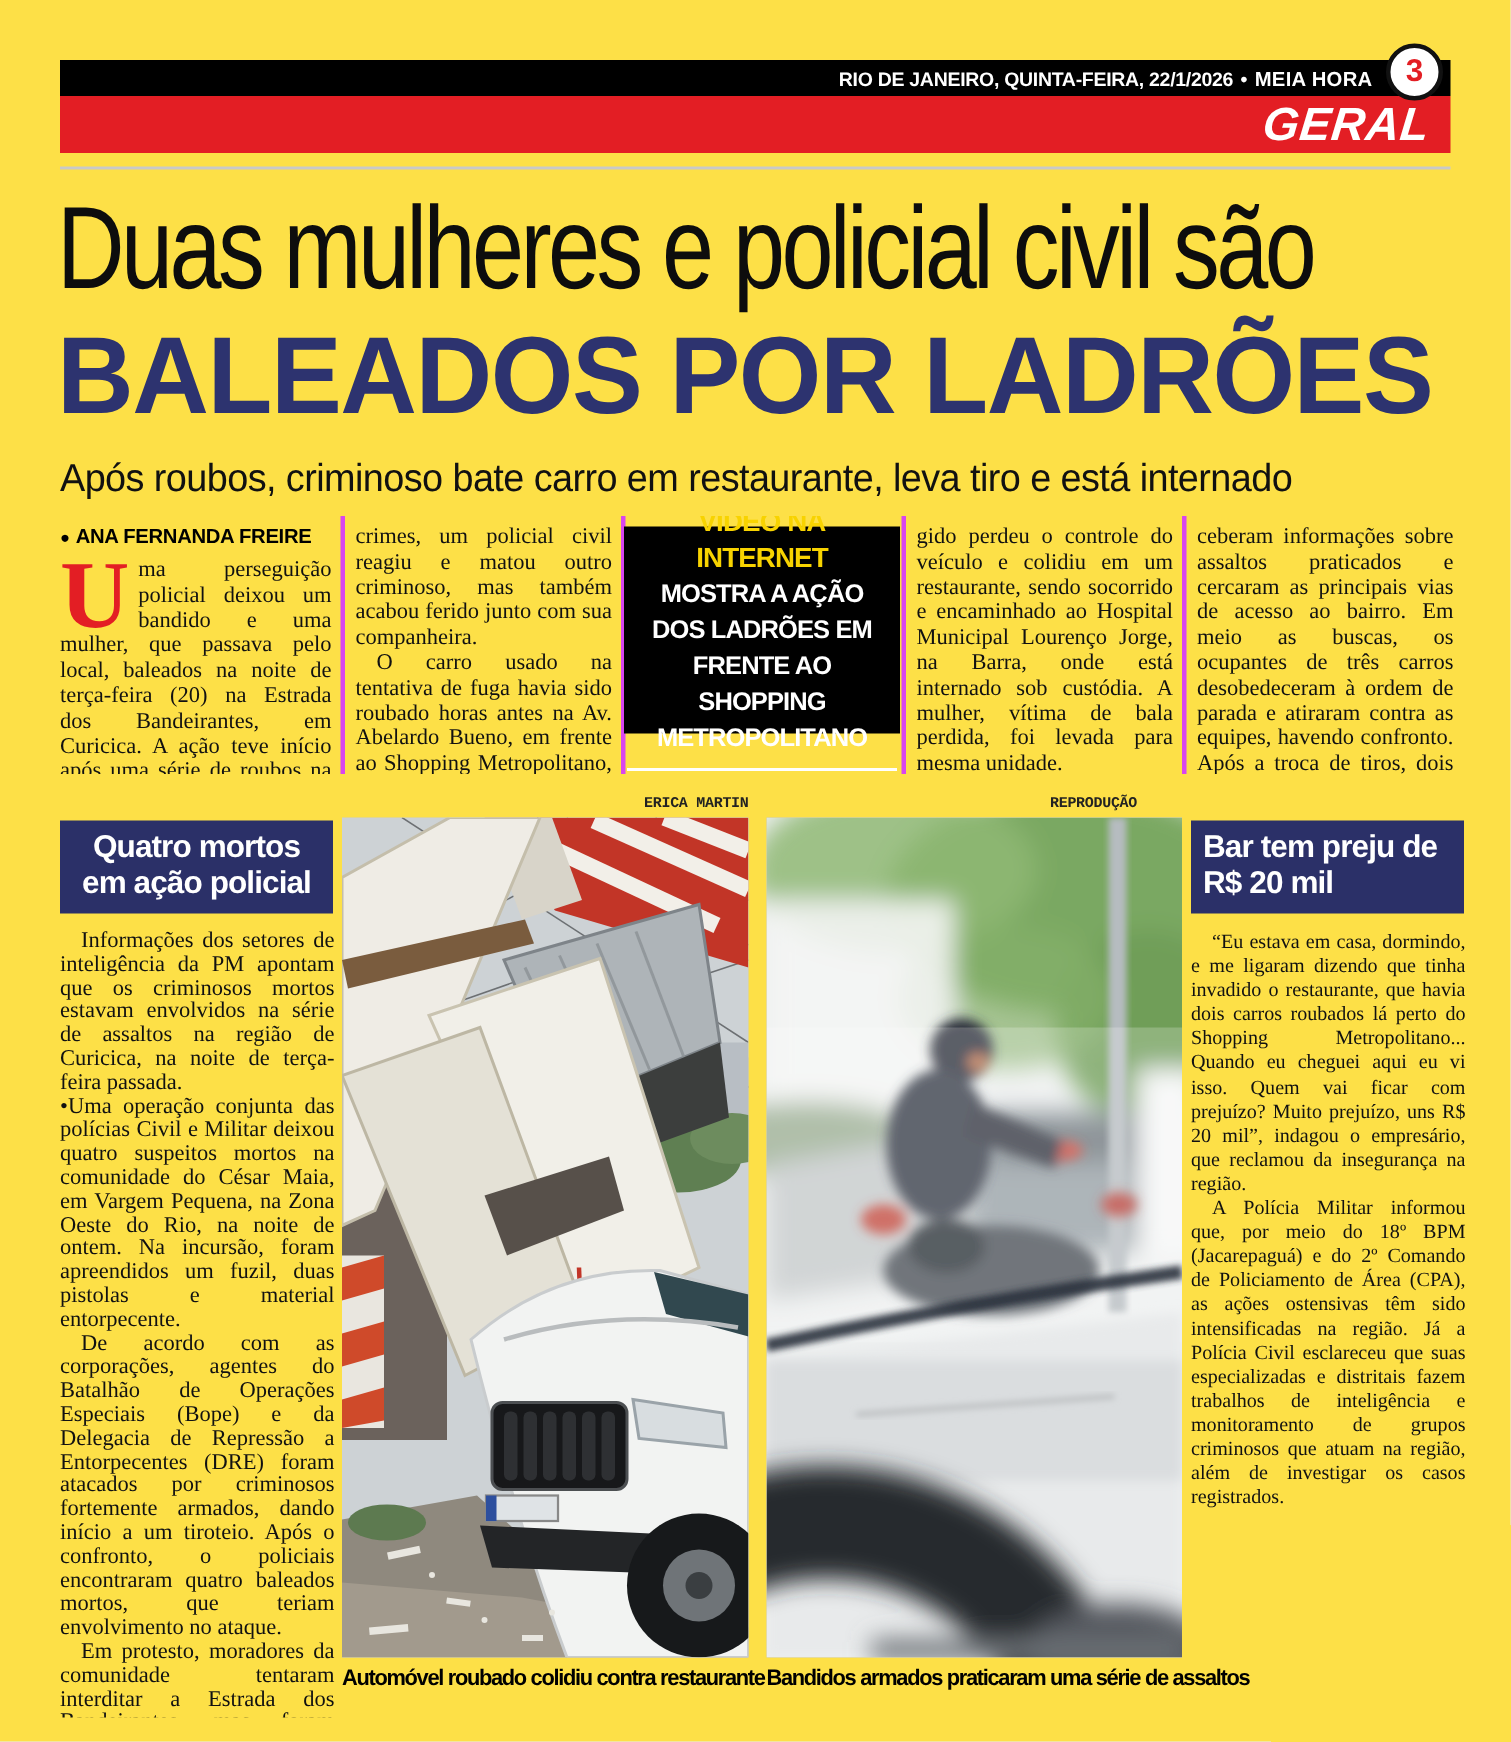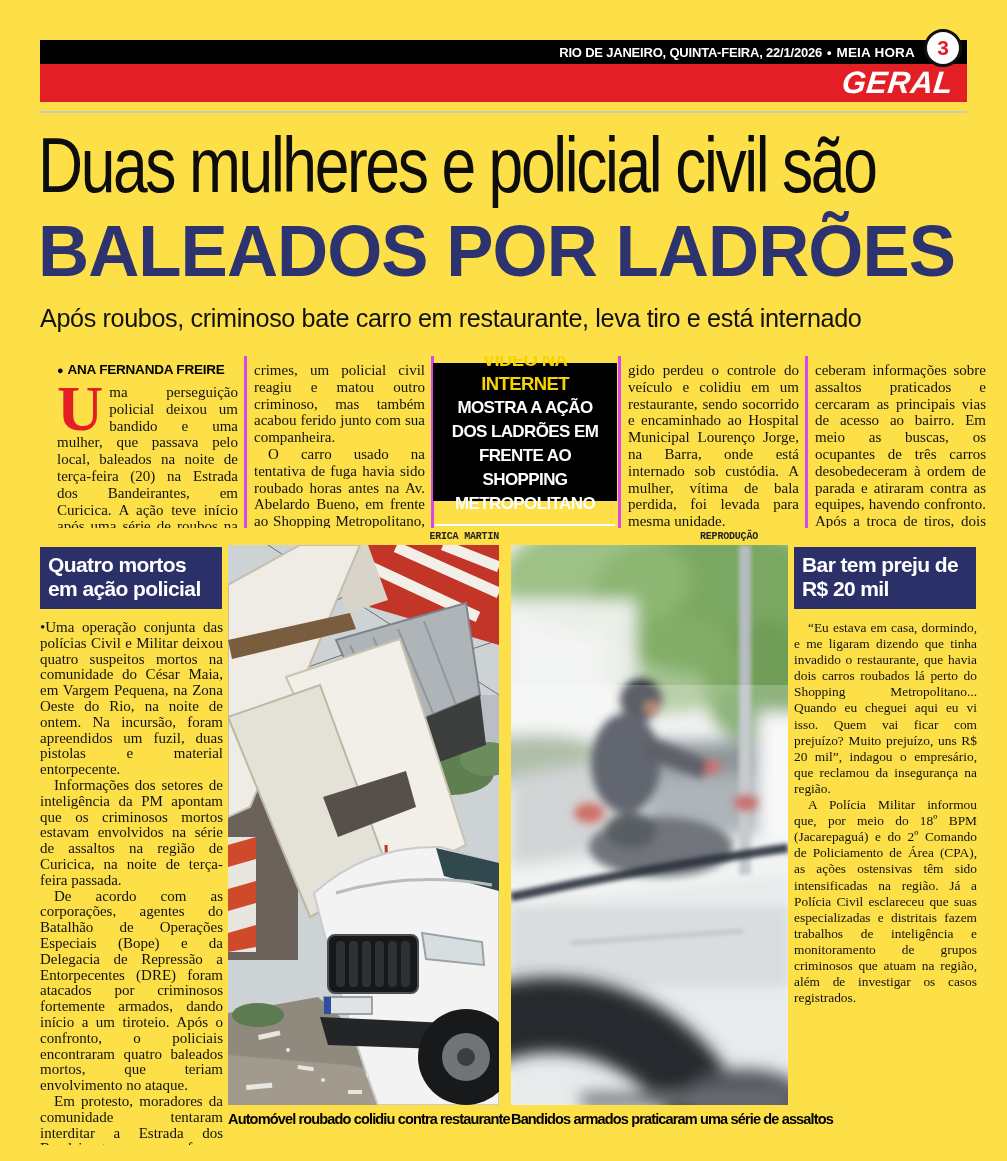--- a/index.html
+++ b/index.html
@@ -24,21 +24,21 @@
   .hl1{position:absolute;left:38px;top:126px;width:960px;white-space:nowrap;
        font-family:"Liberation Sans",sans-serif;font-weight:400;font-size:78px;line-height:1;
        letter-spacing:-3px;color:#0d0d0d;transform:scaleX(0.80);transform-origin:left top;}
   .hl2{position:absolute;left:38px;top:214px;width:960px;white-space:nowrap;
        font-family:"Liberation Sans",sans-serif;font-weight:bold;font-size:73px;line-height:1;
        letter-spacing:-1px;color:#2d336f;transform:scaleX(0.97);transform-origin:left top;}
   .subhead{position:absolute;left:40px;top:303px;width:960px;white-space:nowrap;
        font-family:"Liberation Sans",sans-serif;font-size:26px;letter-spacing:-0.4px;color:#111;
        transform:scaleX(0.97);transform-origin:left top;}
   
-  .article{position:absolute;left:40px;top:356px;width:935px;height:172px;display:flex;overflow:hidden;margin-left:17px;}
+  .article{position:absolute;left:40px;top:344px;width:935px;height:172px;display:flex;overflow:hidden;}
   .col{width:187px;box-sizing:border-box;padding:6px 6px 0 7px;}
   .col:first-child{padding-left:0;}
   .col:last-child{padding-right:0;}
   .col + .col{border-left:3px solid #d946ef;}
   .byline{font-family:"Liberation Sans",sans-serif;font-weight:bold;font-size:13.5px;
           letter-spacing:-0.2px;margin:0 0 7px 0;color:#000;}
   .byline .dot{font-size:11px;margin-right:4px;}
   .body-p{margin:0;font-size:15px;line-height:16.8px;text-align:justify;}
   .body-p.indent{text-indent:14px;}
   .dropcap{float:left;color:#e31e24;font-family:"Liberation Serif",serif;font-weight:bold;
@@ -47,21 +47,21 @@
   .videobox{position:absolute;left:376px;top:7px;width:184px;height:138px;background:#000;
             box-sizing:border-box;display:flex;flex-direction:column;justify-content:center;z-index:3;}
   .videobox-inner{border-top:2px solid #ec4899;border-bottom:2px solid #fff;margin:5px 2px;padding:8px 4px;
             text-align:center;font-family:"Liberation Sans",sans-serif;font-weight:bold;
             font-size:17px;line-height:24px;color:#fff;letter-spacing:-0.6px;}
   .videobox-title{color:#f8d300;font-size:18.5px;display:block;}
   
   .storybox{position:absolute;width:182px;height:62px;background:#2b3068;color:#fff;box-sizing:border-box;
             padding:6px 8px;font-family:"Liberation Sans",sans-serif;font-weight:bold;font-size:21px;
             line-height:24px;letter-spacing:-0.6px;}
-  .storybox.left{left:40px;top:547px;}
+  .storybox.left{left:40px;top:547px;text-align:center;}
   .storybox.right{left:794px;top:547px;}
   .sidecol{position:absolute;width:183px;overflow:hidden;}
   .sidecol.left{left:40px;top:620px;height:525px;}
   .sidecol.left .body-p{font-size:15px;line-height:15.8px;}
   .sidecol.right{left:794px;top:620px;height:535px;}
   .sidecol.right .body-p{font-size:13.4px;line-height:16.1px;}
   .brand-inline{font-family:"Liberation Sans",sans-serif;font-weight:bold;font-size:0.95em;letter-spacing:-0.3px;}
   
   .credit{position:absolute;top:531px;font-family:Liberation Mono, monospace;font-weight:bold;
           font-size:10px;color:#222;text-align:right;letter-spacing:-0.2px;}
@@ -122,22 +122,22 @@
         <span>FRENTE AO SHOPPING</span><br>
         <span>METROPOLITANO</span>
       </div>
     </div>
   </div>
 
   <div class="storybox left">
     <span>Quatro mortos em ação policial</span>
   </div>
   <div class="sidecol left">
+    <p class="body-p indent">Informações dos setores de inteligência da PM apontam que os criminosos mortos estavam envolvidos na série de assaltos na região de Curicica, na noite de terça-feira passada.</p>
     <p class="body-p">•Uma operação conjunta das polícias Civil e Militar deixou quatro suspeitos mortos na comunidade do César Maia, em Vargem Pequena, na Zona Oeste do Rio, na noite de ontem. Na incursão, foram apreendidos um fuzil, duas pistolas e material entorpecente.</p>
-    <p class="body-p indent">Informações dos setores de inteligência da PM apontam que os criminosos mortos estavam envolvidos na série de assaltos na região de Curicica, na noite de terça-feira passada.</p>
     <p class="body-p indent">De acordo com as corporações, agentes do Batalhão de Operações Especiais (Bope) e da Delegacia de Repressão a Entorpecentes (DRE) foram atacados por criminosos fortemente armados, dando início a um tiroteio. Após o confronto, o policiais encontraram quatro baleados mortos, que teriam envolvimento no ataque.</p>
     <p class="body-p indent">Em protesto, moradores da comunidade tentaram interditar a Estrada dos Bandeirantes, mas foram impedidos pelos militares. O policiamento foi reforçado na região e nas principais vias das proximidades.</p>
   </div>
 
   <div class="storybox right">
     <span>Bar tem preju de R$ 20 mil</span>
   </div>
   <div class="sidecol right">
     <p class="body-p indent">“Eu estava em casa, dormindo, e me ligaram dizendo que tinha invadido o restaurante, que havia dois carros roubados lá perto do Shopping Metropolitano... Quando eu cheguei aqui eu vi isso. Quem vai ficar com prejuízo? Muito prejuízo, uns R$ 20 mil”, indagou o empresário, que reclamou da insegurança na região.</p>
     <p class="body-p indent">A Polícia Militar informou que, por meio do 18º BPM (Jacarepaguá) e do 2º Comando de Policiamento de Área (CPA), as ações ostensivas têm sido intensificadas na região. Já a Polícia Civil esclareceu que suas especializadas e distritais fazem trabalhos de inteligência e monitoramento de grupos criminosos que atuam na região, além de investigar os casos registrados.</p>

